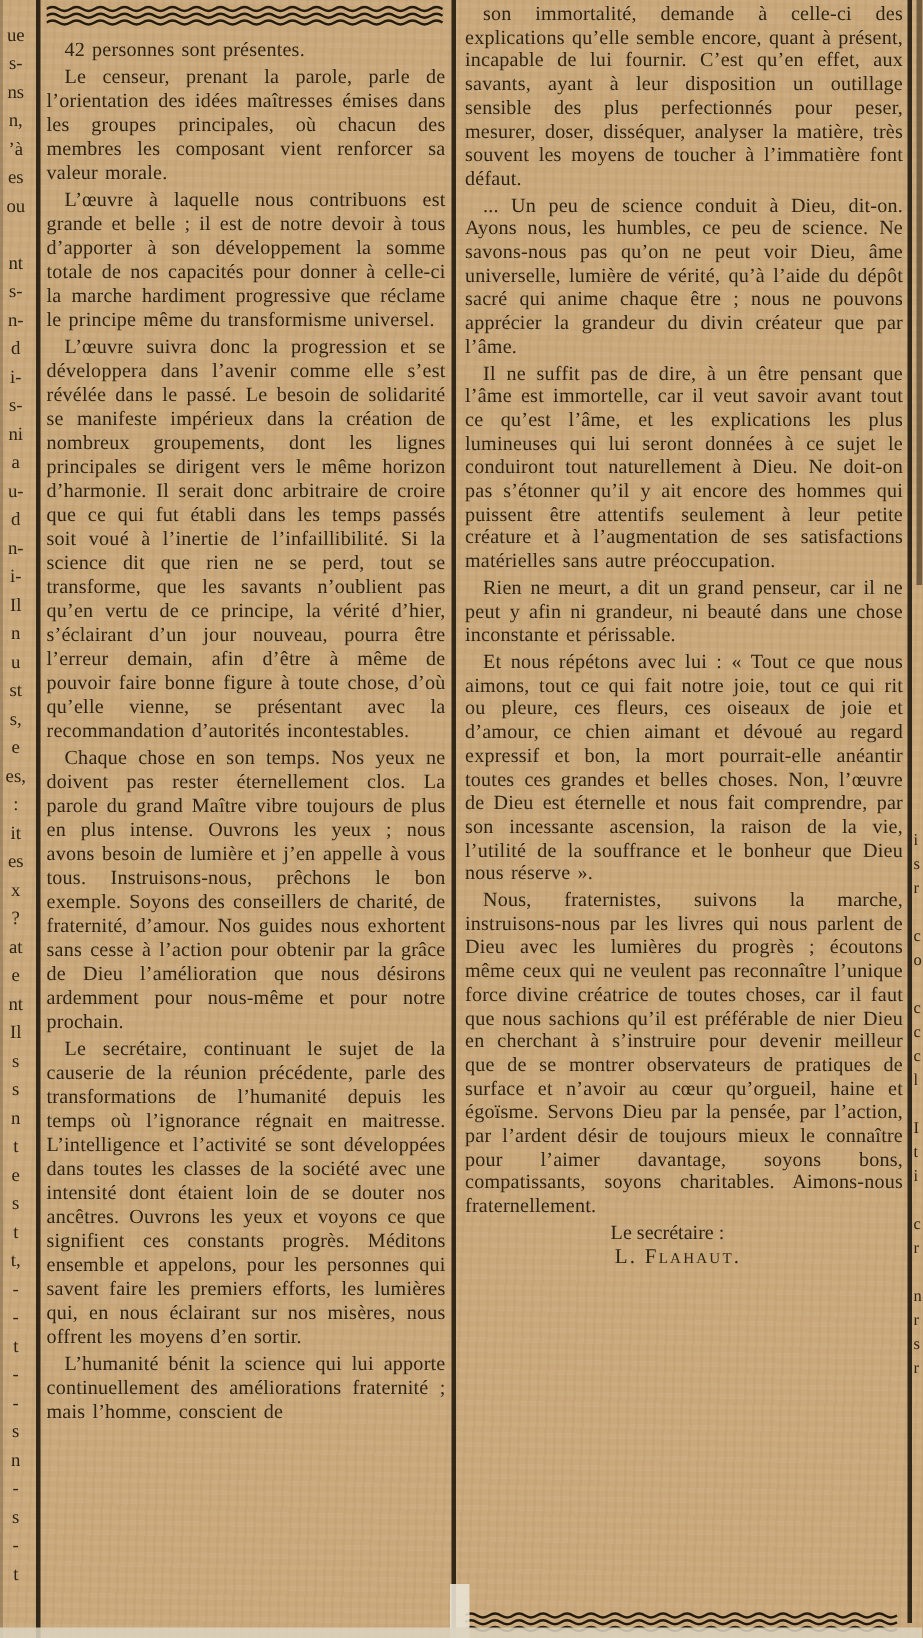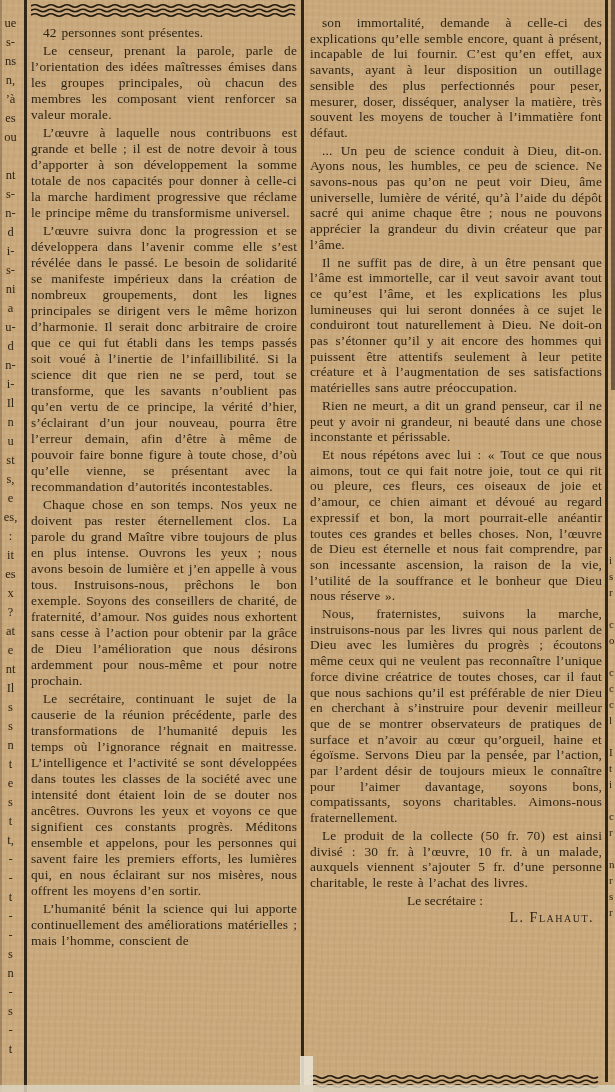--- a/index.html
+++ b/index.html
@@ -47,26 +47,26 @@
   .masthead{margin-top:2px;}
   .mast-line{font-family:"Liberation Sans", sans-serif;font-weight:700;
     font-size:25px;letter-spacing:-.5px;color:#241c10;line-height:27px;white-space:nowrap;}
   .mast-line.l1{transform:scaleX(.86);transform-origin:left;}
   .mast-line.l2{transform:scaleX(.86);transform-origin:right;text-align:right;padding-right:4px;}
   .mast-city{width:fit-content;margin:1px auto 0 auto;
     font-family:"DejaVu Serif", serif;font-weight:bold;font-size:19px;
     letter-spacing:8px;padding:0 4px 1px 10px;border-bottom:2.5px solid var(--rule);color:#241c10;}
   
   .paras{margin-top:7px;}
-  .col-right .paras{margin-top:14px;}
+  .col-right .paras{margin-top:0;}
   p.para{margin:0 0 2px 0;text-indent:12px;text-align:justify;
     font-size:13.4px;line-height:16px;word-spacing:1.2px;letter-spacing:.15px;}
   .col-right p.para{line-height:15.7px;}
   .sig-role{text-align:center;padding-right:22px;font-size:13.4px;line-height:16px;}
-  .sig-name{text-align:right;padding-right:8px;font-size:14px;line-height:17px;
+  .sig-name{text-align:center;padding-right:8px;font-size:14px;line-height:17px;
     font-variant:small-caps;letter-spacing:1.5px;}
 </style>
 </head>
 <body>
 
 <div class="page">
 
   <div class="edge-shadow-left"></div>
 
   <div class="margin-strip left">
@@ -137,35 +137,34 @@
       </svg>
 
 
     <div class="paras">
       <p class="para">42 personnes sont présentes.</p>
       <p class="para">Le censeur, prenant la parole, parle de l’orientation des idées maîtresses émises dans les groupes principales, où chacun des membres les composant vient renforcer sa valeur morale.</p>
       <p class="para">L’œuvre à laquelle nous contribuons est grande et belle ; il est de notre devoir à tous d’apporter à son développement la somme totale de nos capacités pour donner à celle-ci la marche hardiment progressive que réclame le principe même du transformisme universel.</p>
       <p class="para">L’œuvre suivra donc la progression et se développera dans l’avenir comme elle s’est révélée dans le passé. Le besoin de solidarité se manifeste impérieux dans la création de nombreux groupements, dont les lignes principales se dirigent vers le même horizon d’harmonie. Il serait donc arbitraire de croire que ce qui fut établi dans les temps passés soit voué à l’inertie de l’infaillibilité. Si la science dit que rien ne se perd, tout se transforme, que les savants n’oublient pas qu’en vertu de ce principe, la vérité d’hier, s’éclairant d’un jour nouveau, pourra être l’erreur demain, afin d’être à même de pouvoir faire bonne figure à toute chose, d’où qu’elle vienne, se présentant avec la recommandation d’autorités incontestables.</p>
       <p class="para">Chaque chose en son temps. Nos yeux ne doivent pas rester éternellement clos. La parole du grand Maître vibre toujours de plus en plus intense. Ouvrons les yeux ; nous avons besoin de lumière et j’en appelle à vous tous. Instruisons-nous, prêchons le bon exemple. Soyons des conseillers de charité, de fraternité, d’amour. Nos guides nous exhortent sans cesse à l’action pour obtenir par la grâce de Dieu l’amélioration que nous désirons ardemment pour nous-même et pour notre prochain.</p>
       <p class="para">Le secrétaire, continuant le sujet de la causerie de la réunion précédente, parle des transformations de l’humanité depuis les temps où l’ignorance régnait en maitresse. L’intelligence et l’activité se sont développées dans toutes les classes de la société avec une intensité dont étaient loin de se douter nos ancêtres. Ouvrons les yeux et voyons ce que signifient ces constants progrès. Méditons ensemble et appelons, pour les personnes qui savent faire les premiers efforts, les lumières qui, en nous éclairant sur nos misères, nous offrent les moyens d’en sortir.</p>
-      <p class="para">L’humanité bénit la science qui lui apporte continuellement des améliorations matérielles ; mais l’homme, conscient de</p>
+      <p class="para">L’humanité bénit la science qui lui apporte continuellement des améliorations fraternité ; mais l’homme, conscient de</p>
     </div>
   </div>
 
   <div class="vrule r2"></div>
 
   <div class="col col-right">
     <div class="paras">
       <p class="para">son immortalité, demande à celle-ci des explications qu’elle semble encore, quant à présent, incapable de lui fournir. C’est qu’en effet, aux savants, ayant à leur disposition un outillage sensible des plus perfectionnés pour peser, mesurer, doser, disséquer, analyser la matière, très souvent les moyens de toucher à l’immatière font défaut.</p>
       <p class="para">... Un peu de science conduit à Dieu, dit-on. Ayons nous, les humbles, ce peu de science. Ne savons-nous pas qu’on ne peut voir Dieu, âme universelle, lumière de vérité, qu’à l’aide du dépôt sacré qui anime chaque être ; nous ne pouvons apprécier la grandeur du divin créateur que par l’âme.</p>
       <p class="para">Il ne suffit pas de dire, à un être pensant que l’âme est immortelle, car il veut savoir avant tout ce qu’est l’âme, et les explications les plus lumineuses qui lui seront données à ce sujet le conduiront tout naturellement à Dieu. Ne doit-on pas s’étonner qu’il y ait encore des hommes qui puissent être attentifs seulement à leur petite créature et à l’augmentation de ses satisfactions matérielles sans autre préoccupation.</p>
-      <p class="para">Rien ne meurt, a dit un grand penseur, car il ne peut y avoir ni grandeur, ni beauté dans une chose inconstante et périssable.</p>
+      <p class="para">Rien ne meurt, a dit un grand penseur, car il ne peut y afin ni grandeur, ni beauté dans une chose inconstante et périssable.</p>
       <p class="para">Et nous répétons avec lui : « Tout ce que nous aimons, tout ce qui fait notre joie, tout ce qui rit ou pleure, ces fleurs, ces oiseaux de joie et d’amour, ce chien aimant et dévoué au regard expressif et bon, la mort pourrait-elle anéantir toutes ces grandes et belles choses. Non, l’œuvre de Dieu est éternelle et nous fait comprendre, par son incessante ascension, la raison de la vie, l’utilité de la souffrance et le bonheur que Dieu nous réserve ».</p>
       <p class="para">Nous, fraternistes, suivons la marche, instruisons-nous par les livres qui nous parlent de Dieu avec les lumières du progrès ; écoutons même ceux qui ne veulent pas reconnaître l’unique force divine créatrice de toutes choses, car il faut que nous sachions qu’il est préférable de nier Dieu en cherchant à s’instruire pour devenir meilleur que de se montrer observateurs de pratiques de surface et n’avoir au cœur qu’orgueil, haine et égoïsme. Servons Dieu par la pensée, par l’action, par l’ardent désir de toujours mieux le connaître pour l’aimer davantage, soyons bons, compatissants, soyons charitables. Aimons-nous fraternellement.</p>
-      <p class="para">Le produit de la collecte (50 fr. 70) est ainsi divisé : 30 fr. à l’œuvre, 10 fr. à un malade, auxquels viennent s’ajouter 5 fr. d’une personne charitable, le reste à l’achat des livres.</p>
     </div>
     <div class="sig-role">Le secrétaire :</div>
     <div class="sig-name">L. Flahaut.</div>
   </div>
 
   <svg class="wave wave-bottom" width="294" height="15" viewBox="0 0 294 15">
       <path d="M0 3 q4 -2.6 8 0 t8 0 t8 0 t8 0 t8 0 t8 0 t8 0 t8 0 t8 0 t8 0 t8 0 t8 0 t8 0 t8 0 t8 0 t8 0 t8 0 t8 0 t8 0 t8 0 t8 0 t8 0 t8 0 t8 0 t8 0 t8 0 t8 0 t8 0 t8 0 t8 0 t8 0 t8 0 t8 0 t8 0 t8 0 t8 0" fill="none" stroke="#241b0e" stroke-width="1.6"></path>
       <path d="M0 7.5 q4 -2.6 8 0 t8 0 t8 0 t8 0 t8 0 t8 0 t8 0 t8 0 t8 0 t8 0 t8 0 t8 0 t8 0 t8 0 t8 0 t8 0 t8 0 t8 0 t8 0 t8 0 t8 0 t8 0 t8 0 t8 0 t8 0 t8 0 t8 0 t8 0 t8 0 t8 0 t8 0 t8 0 t8 0 t8 0 t8 0 t8 0" fill="none" stroke="#241b0e" stroke-width="1.6"></path>
       <path d="M0 12 q4 -2.6 8 0 t8 0 t8 0 t8 0 t8 0 t8 0 t8 0 t8 0 t8 0 t8 0 t8 0 t8 0 t8 0 t8 0 t8 0 t8 0 t8 0 t8 0 t8 0 t8 0 t8 0 t8 0 t8 0 t8 0 t8 0 t8 0 t8 0 t8 0 t8 0 t8 0 t8 0 t8 0 t8 0 t8 0 t8 0 t8 0" fill="none" stroke="#241b0e" stroke-width="1.6"></path>
     </svg>

